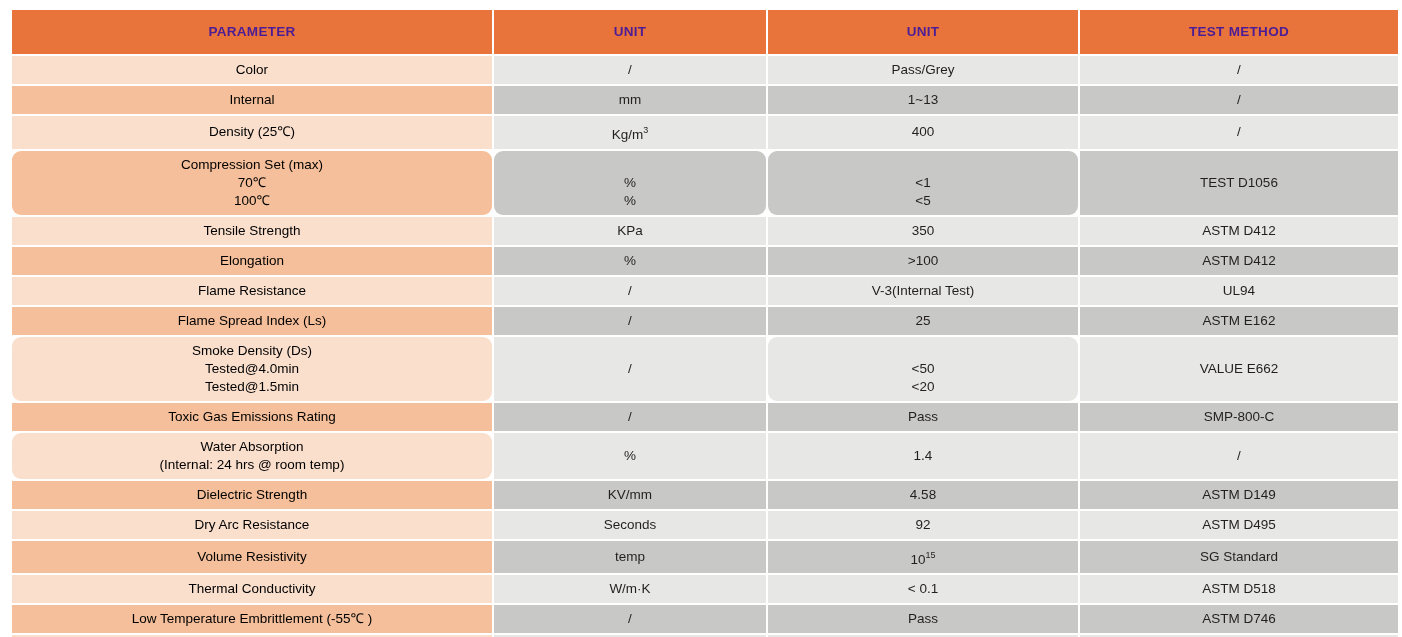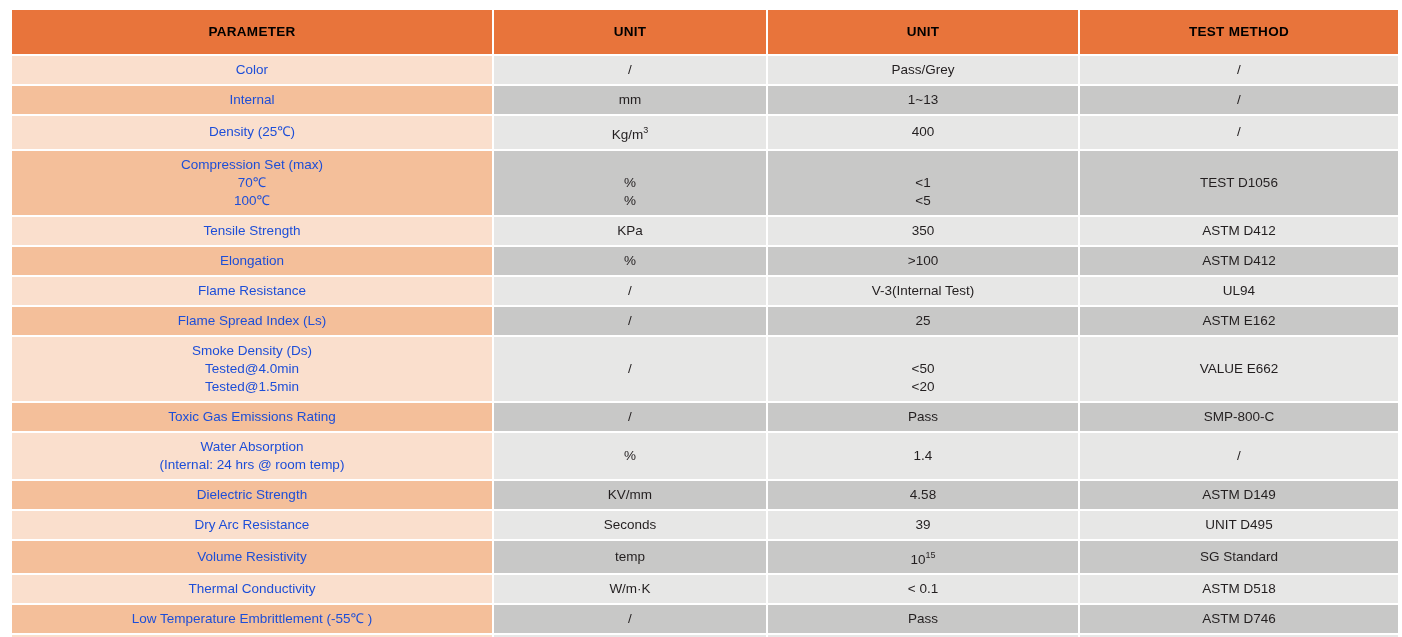--- a/index.html
+++ b/index.html
@@ -28,30 +28,30 @@
   table.spec th, table.spec td {
     text-align: center;
     vertical-align: middle;
     font-size: 13.5px;
     line-height: 18px;
     padding: 5px 4px;
     border: 0;
   }
   thead th {
     background: #e8743b;
-    color: #000000;
+    color: #4c1d95;
     font-weight: bold;
     font-size: 15px;
     letter-spacing: 0.3px;
     height: 34px;
     padding: 6px 4px;
   }
   tbody td.param {
     background: #f7cbac;
-    color: #1d4ed8;
+    color: #000000;
   }
   tbody tr:nth-child(odd) td.param {
     background: #fadfcd;
   }
   tbody tr:nth-child(even) td.param {
     background: #f4bf9a;
   }
   tbody td.unit {
     background: #c9c9c9;
   }
@@ -74,20 +74,21 @@
     background: #e7e7e6;
   }
   tbody tr:nth-child(odd) td.method {
     background: #e7e7e6;
   }
   tbody tr:nth-child(even) td.method {
     background: #c8c8c7;
   }
   .multi {
     white-space: pre-line;
+    border-radius: 9px;
   }
   sup {
     font-size: 9px;
     vertical-align: super;
   }
   col.c-param { width: 480px; }
   col.c-unit  { width: 272px; }
   col.c-value { width: 310px; }
   col.c-method{ width: 318px; }
 </style>
@@ -190,22 +191,22 @@
         </tr>
         <tr>
           <td class="param">Dielectric Strength</td>
           <td class="unit">KV/mm</td>
           <td class="value">4.58</td>
           <td class="method">ASTM D149</td>
         </tr>
         <tr>
           <td class="param">Dry Arc Resistance</td>
           <td class="unit">Seconds</td>
-          <td class="value">39</td>
-          <td class="method">UNIT D495</td>
+          <td class="value">92</td>
+          <td class="method">ASTM D495</td>
         </tr>
         <tr>
           <td class="param">Volume Resistivity</td>
           <td class="unit">temp</td>
           <td class="value">10<sup>15</sup></td>
           <td class="method">SG Standard</td>
         </tr>
         <tr>
           <td class="param">Thermal Conductivity</td>
           <td class="unit">W/m·K</td>

